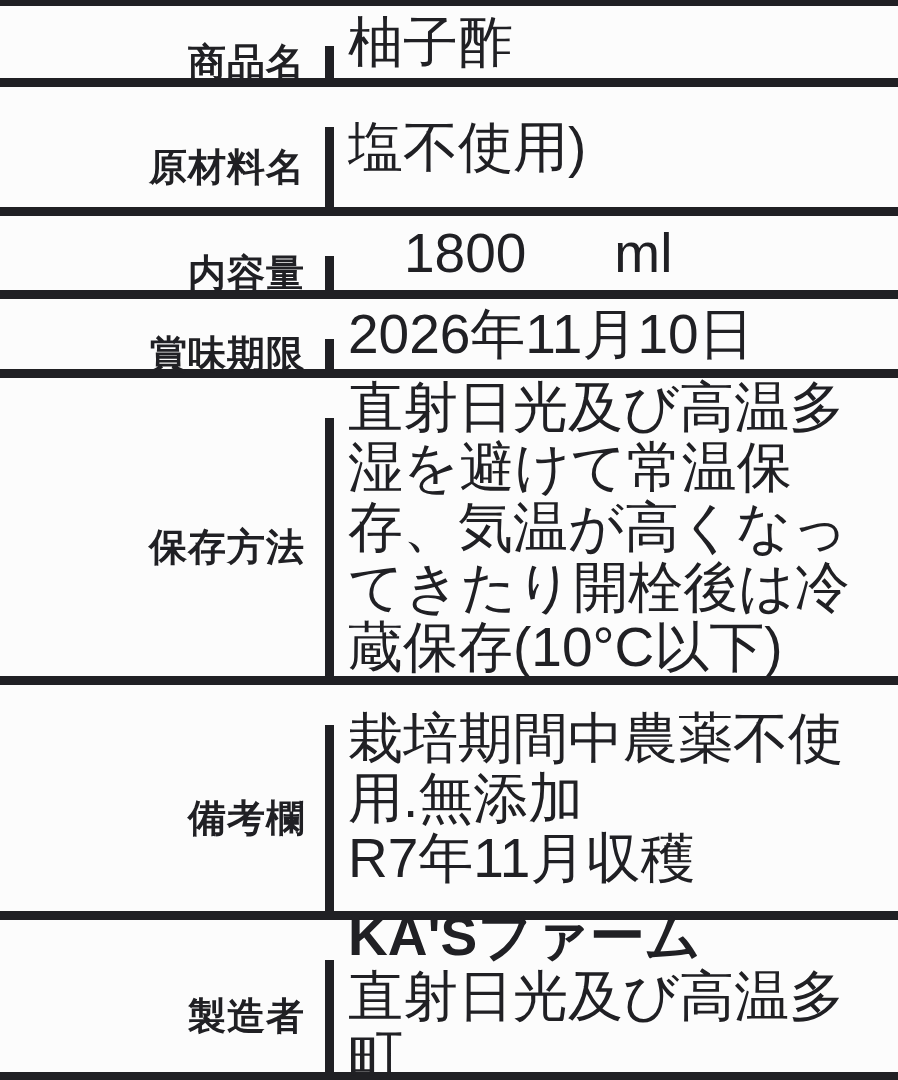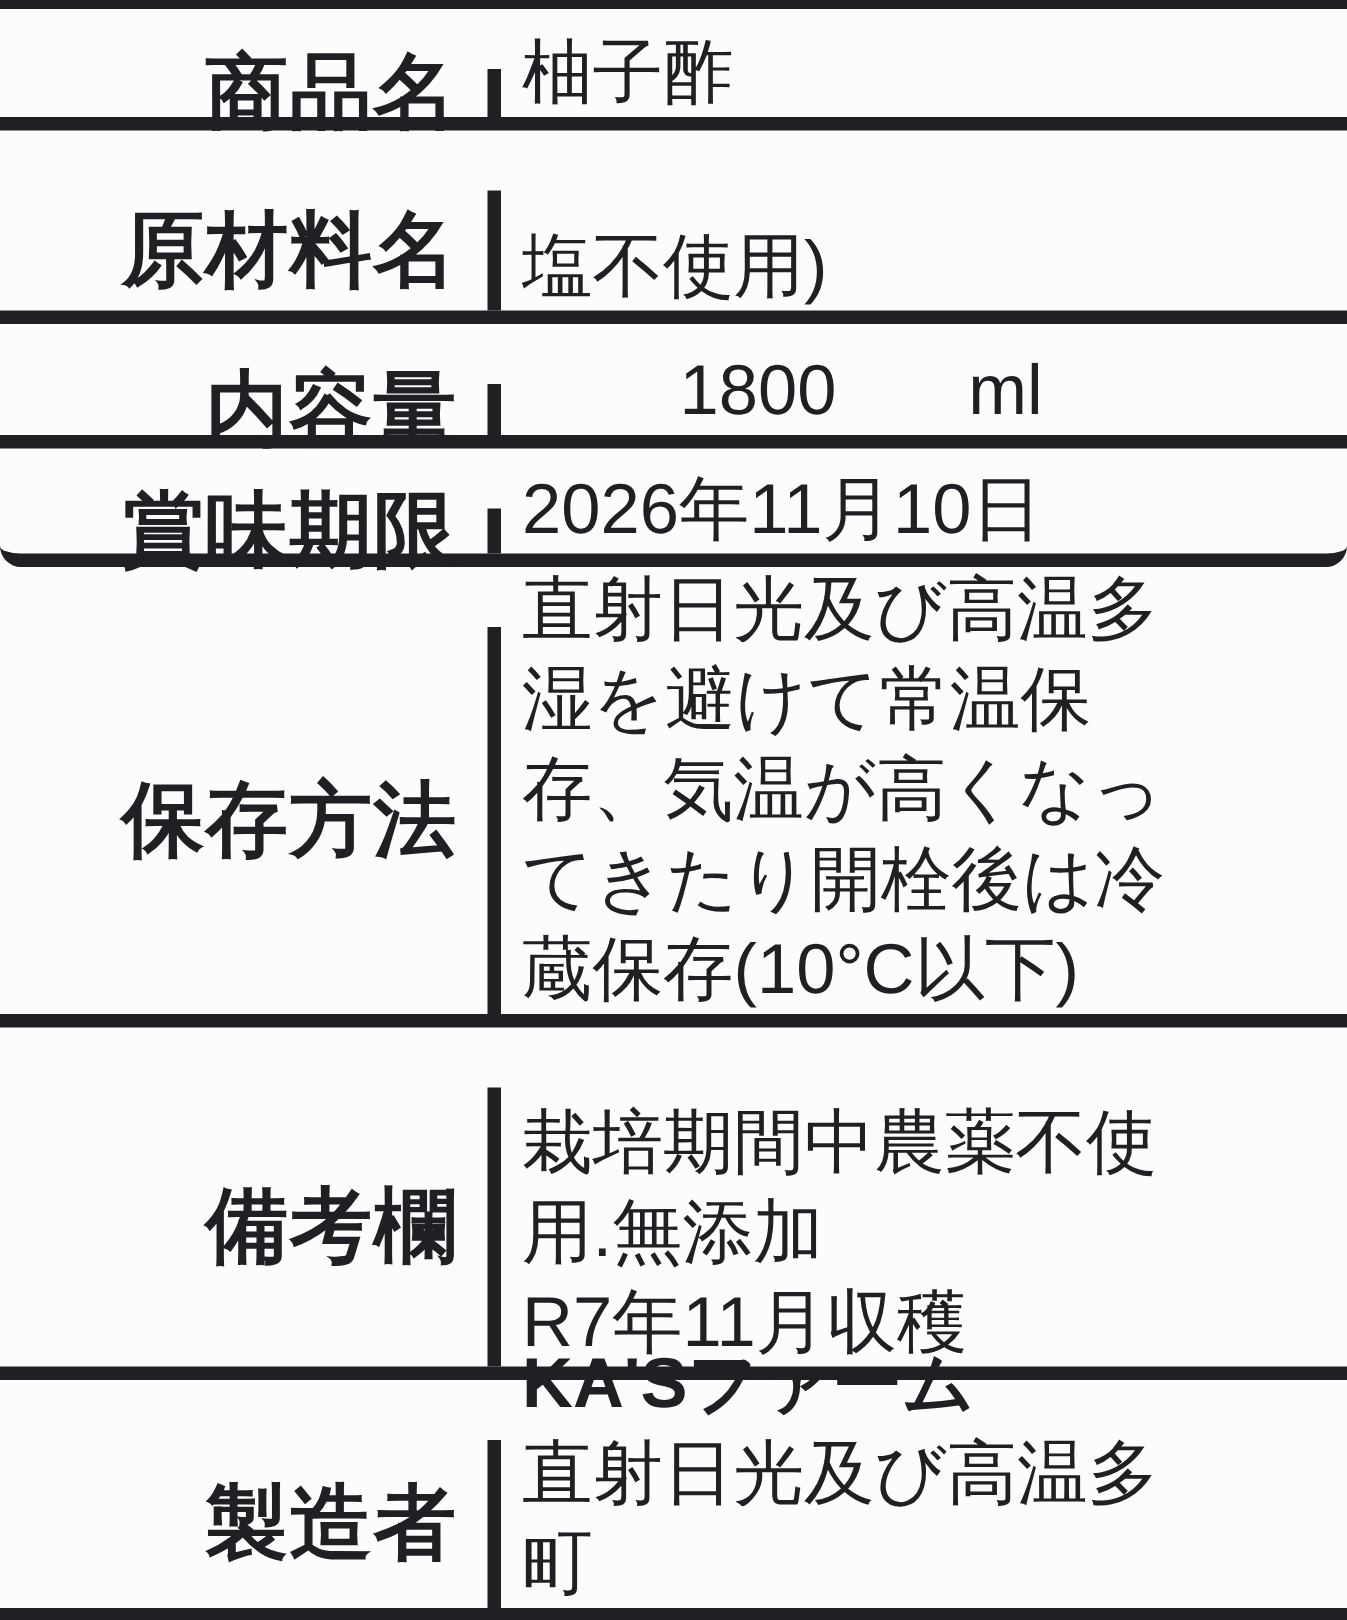--- a/index.html
+++ b/index.html
@@ -32,59 +32,59 @@
     box-sizing:border-box;
     display:flex;
     border-bottom:9px solid var(--ink);
   }
   .row:last-child{
     border-bottom:none;
   }
   .row-h1{height:81px;}
   .row-h2{height:137px;}
   .row-h3{height:83px;}
-  .row-h4{height:79px;border-radius:14px;}
+  .row-h4{height:79px;}
   .row-h5{height:307px;}
   .row-h6{height:249px;}
   .row-h7{height:152px;}
   .label-cell{
     box-sizing:border-box;
     width:334px;
     flex:0 0 334px;
     border-right:9px solid var(--ink);
     display:flex;
     align-items:center;
     justify-content:flex-end;
     padding-right:20px;
-    font-size:55px;
+    font-size:38px;
     font-weight:700;
     letter-spacing:1px;
     white-space:nowrap;
     margin-top:40px;
   }
   .value-cell{
     flex:1 1 auto;
     display:flex;
     flex-direction:column;
-    justify-content:flex-end;
+    justify-content:center;
     padding-left:14px;
     padding-right:4px;
-    font-size:47px;
+    font-size:55px;
     line-height:60px;
     letter-spacing:0;
   }
   .value-line{
     white-space:nowrap;
   }
   .amount-line{
     display:flex;
     align-items:baseline;
   }
   .amount{
-    margin-left:105px;
+    margin-left:56px;
   }
   .unit{
     margin-left:88px;
   }
   .maker-name{
     font-weight:700;
   }
 </style>
 </head>
 <body>

